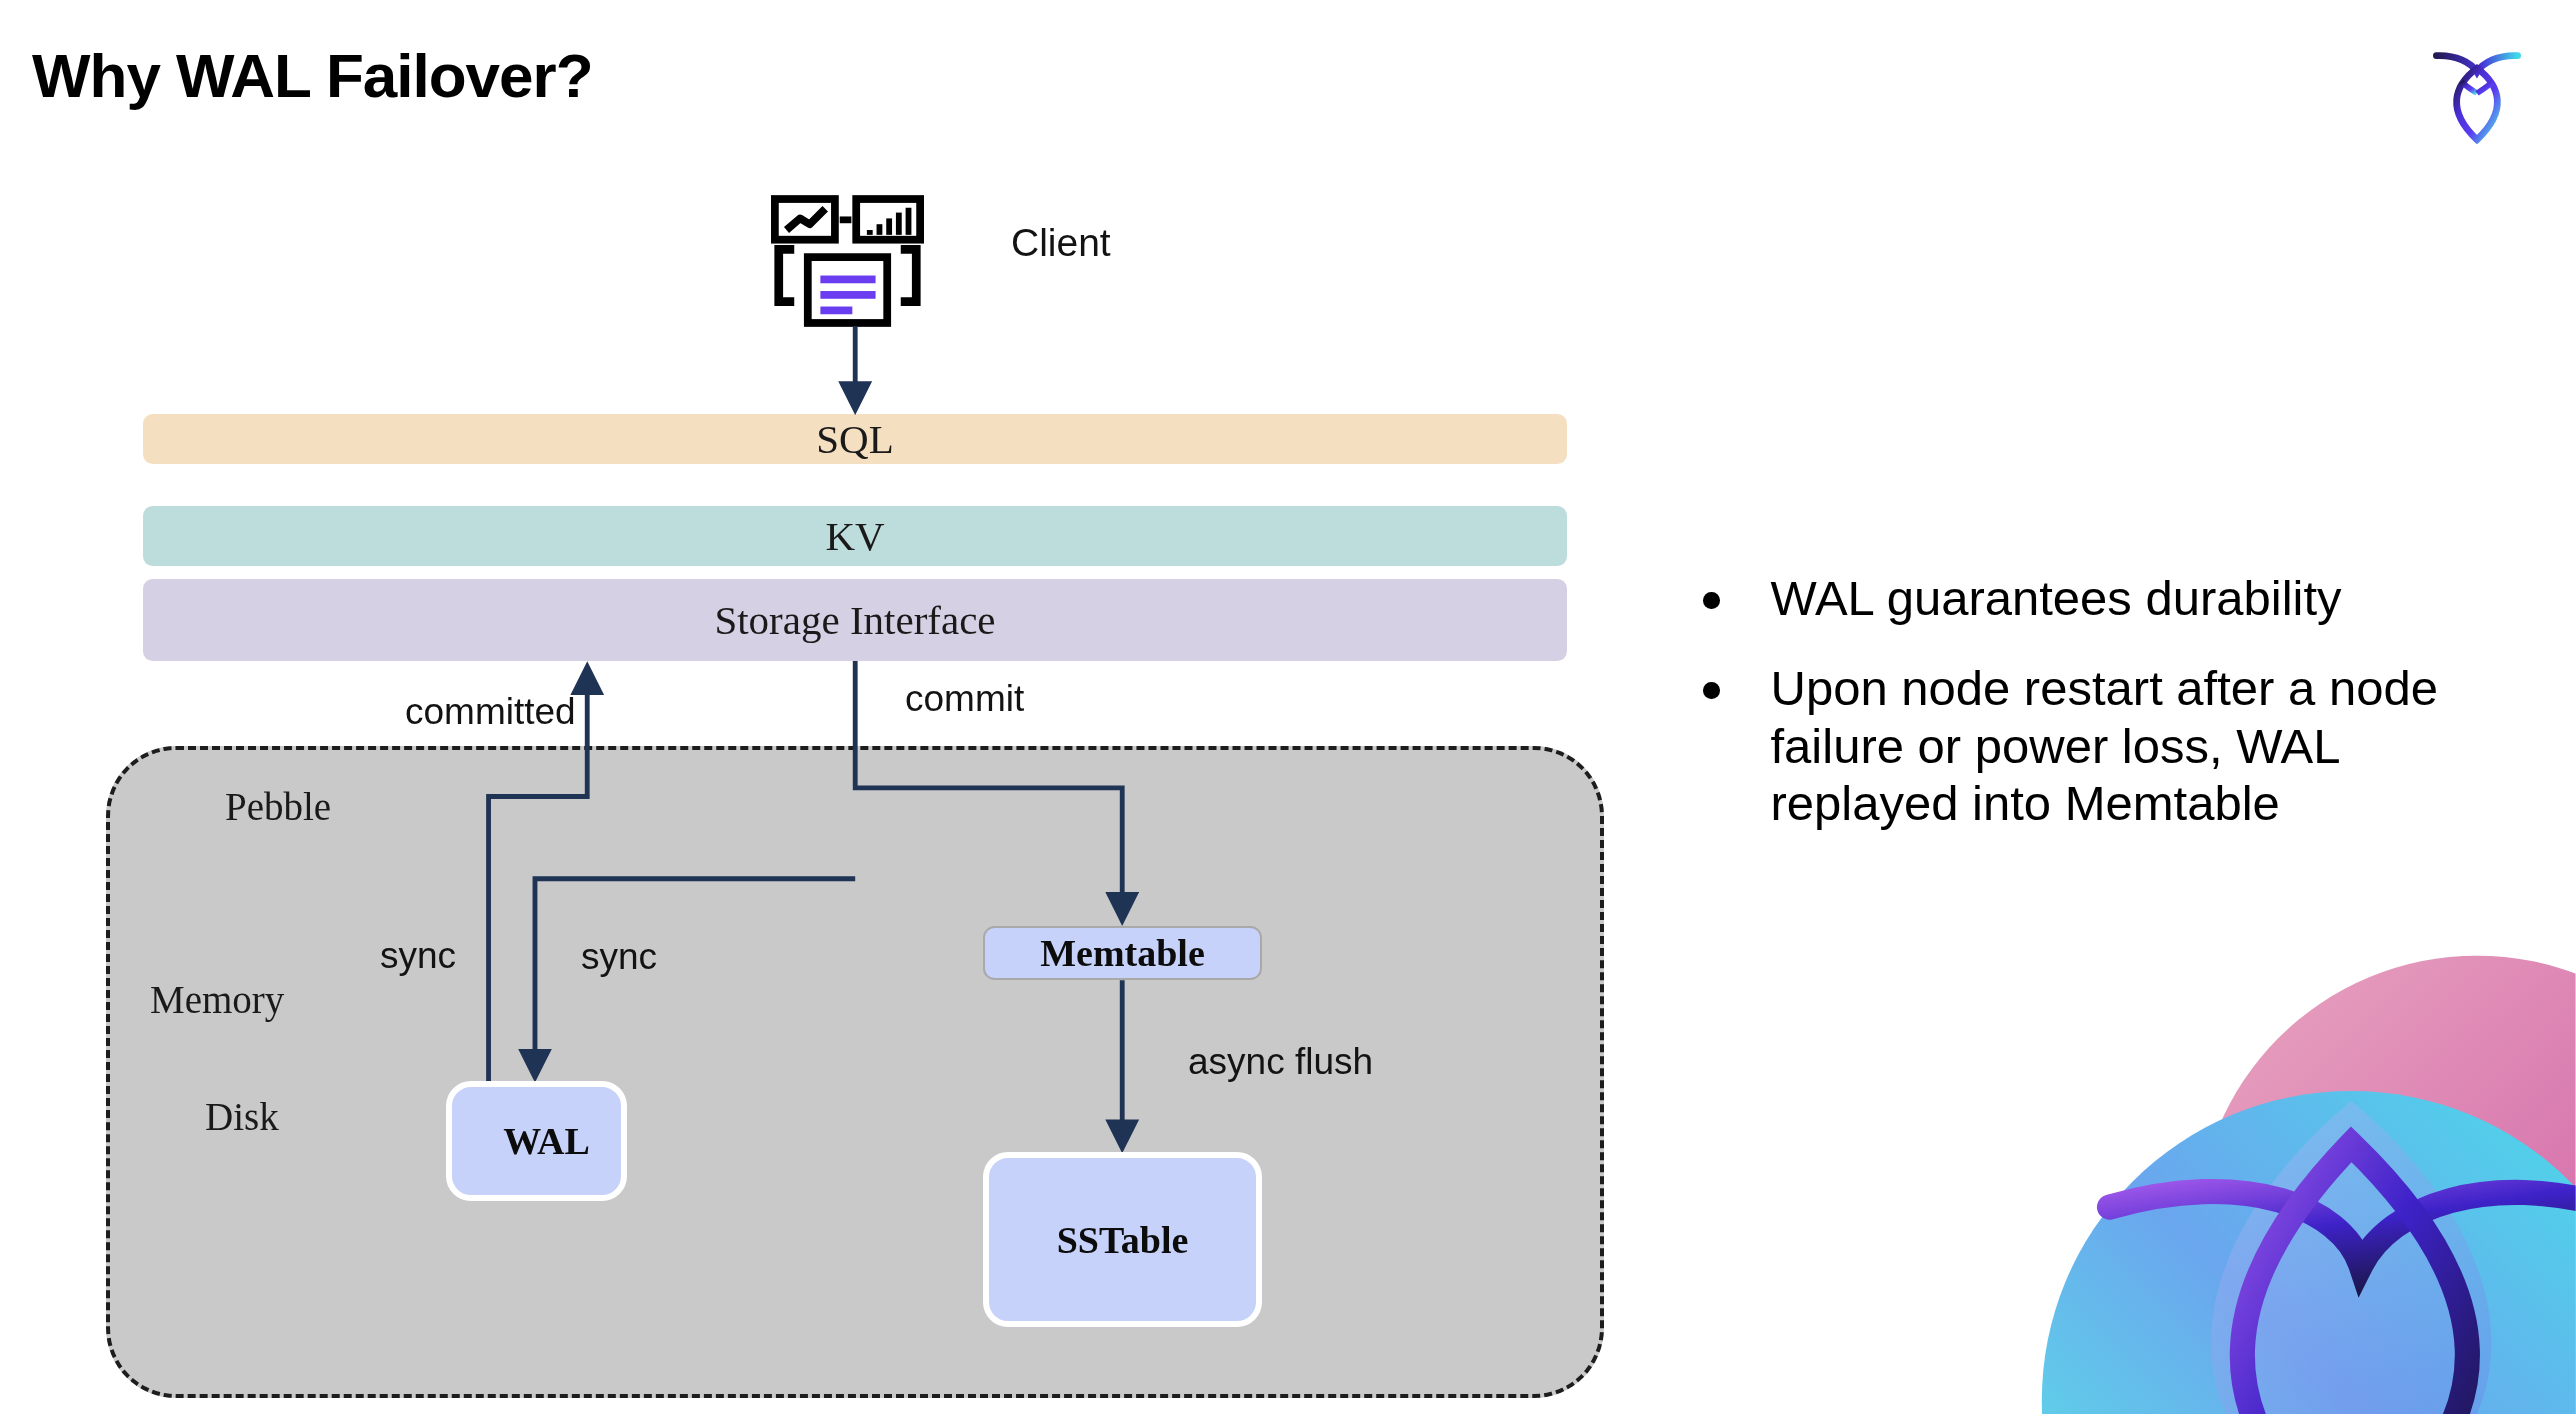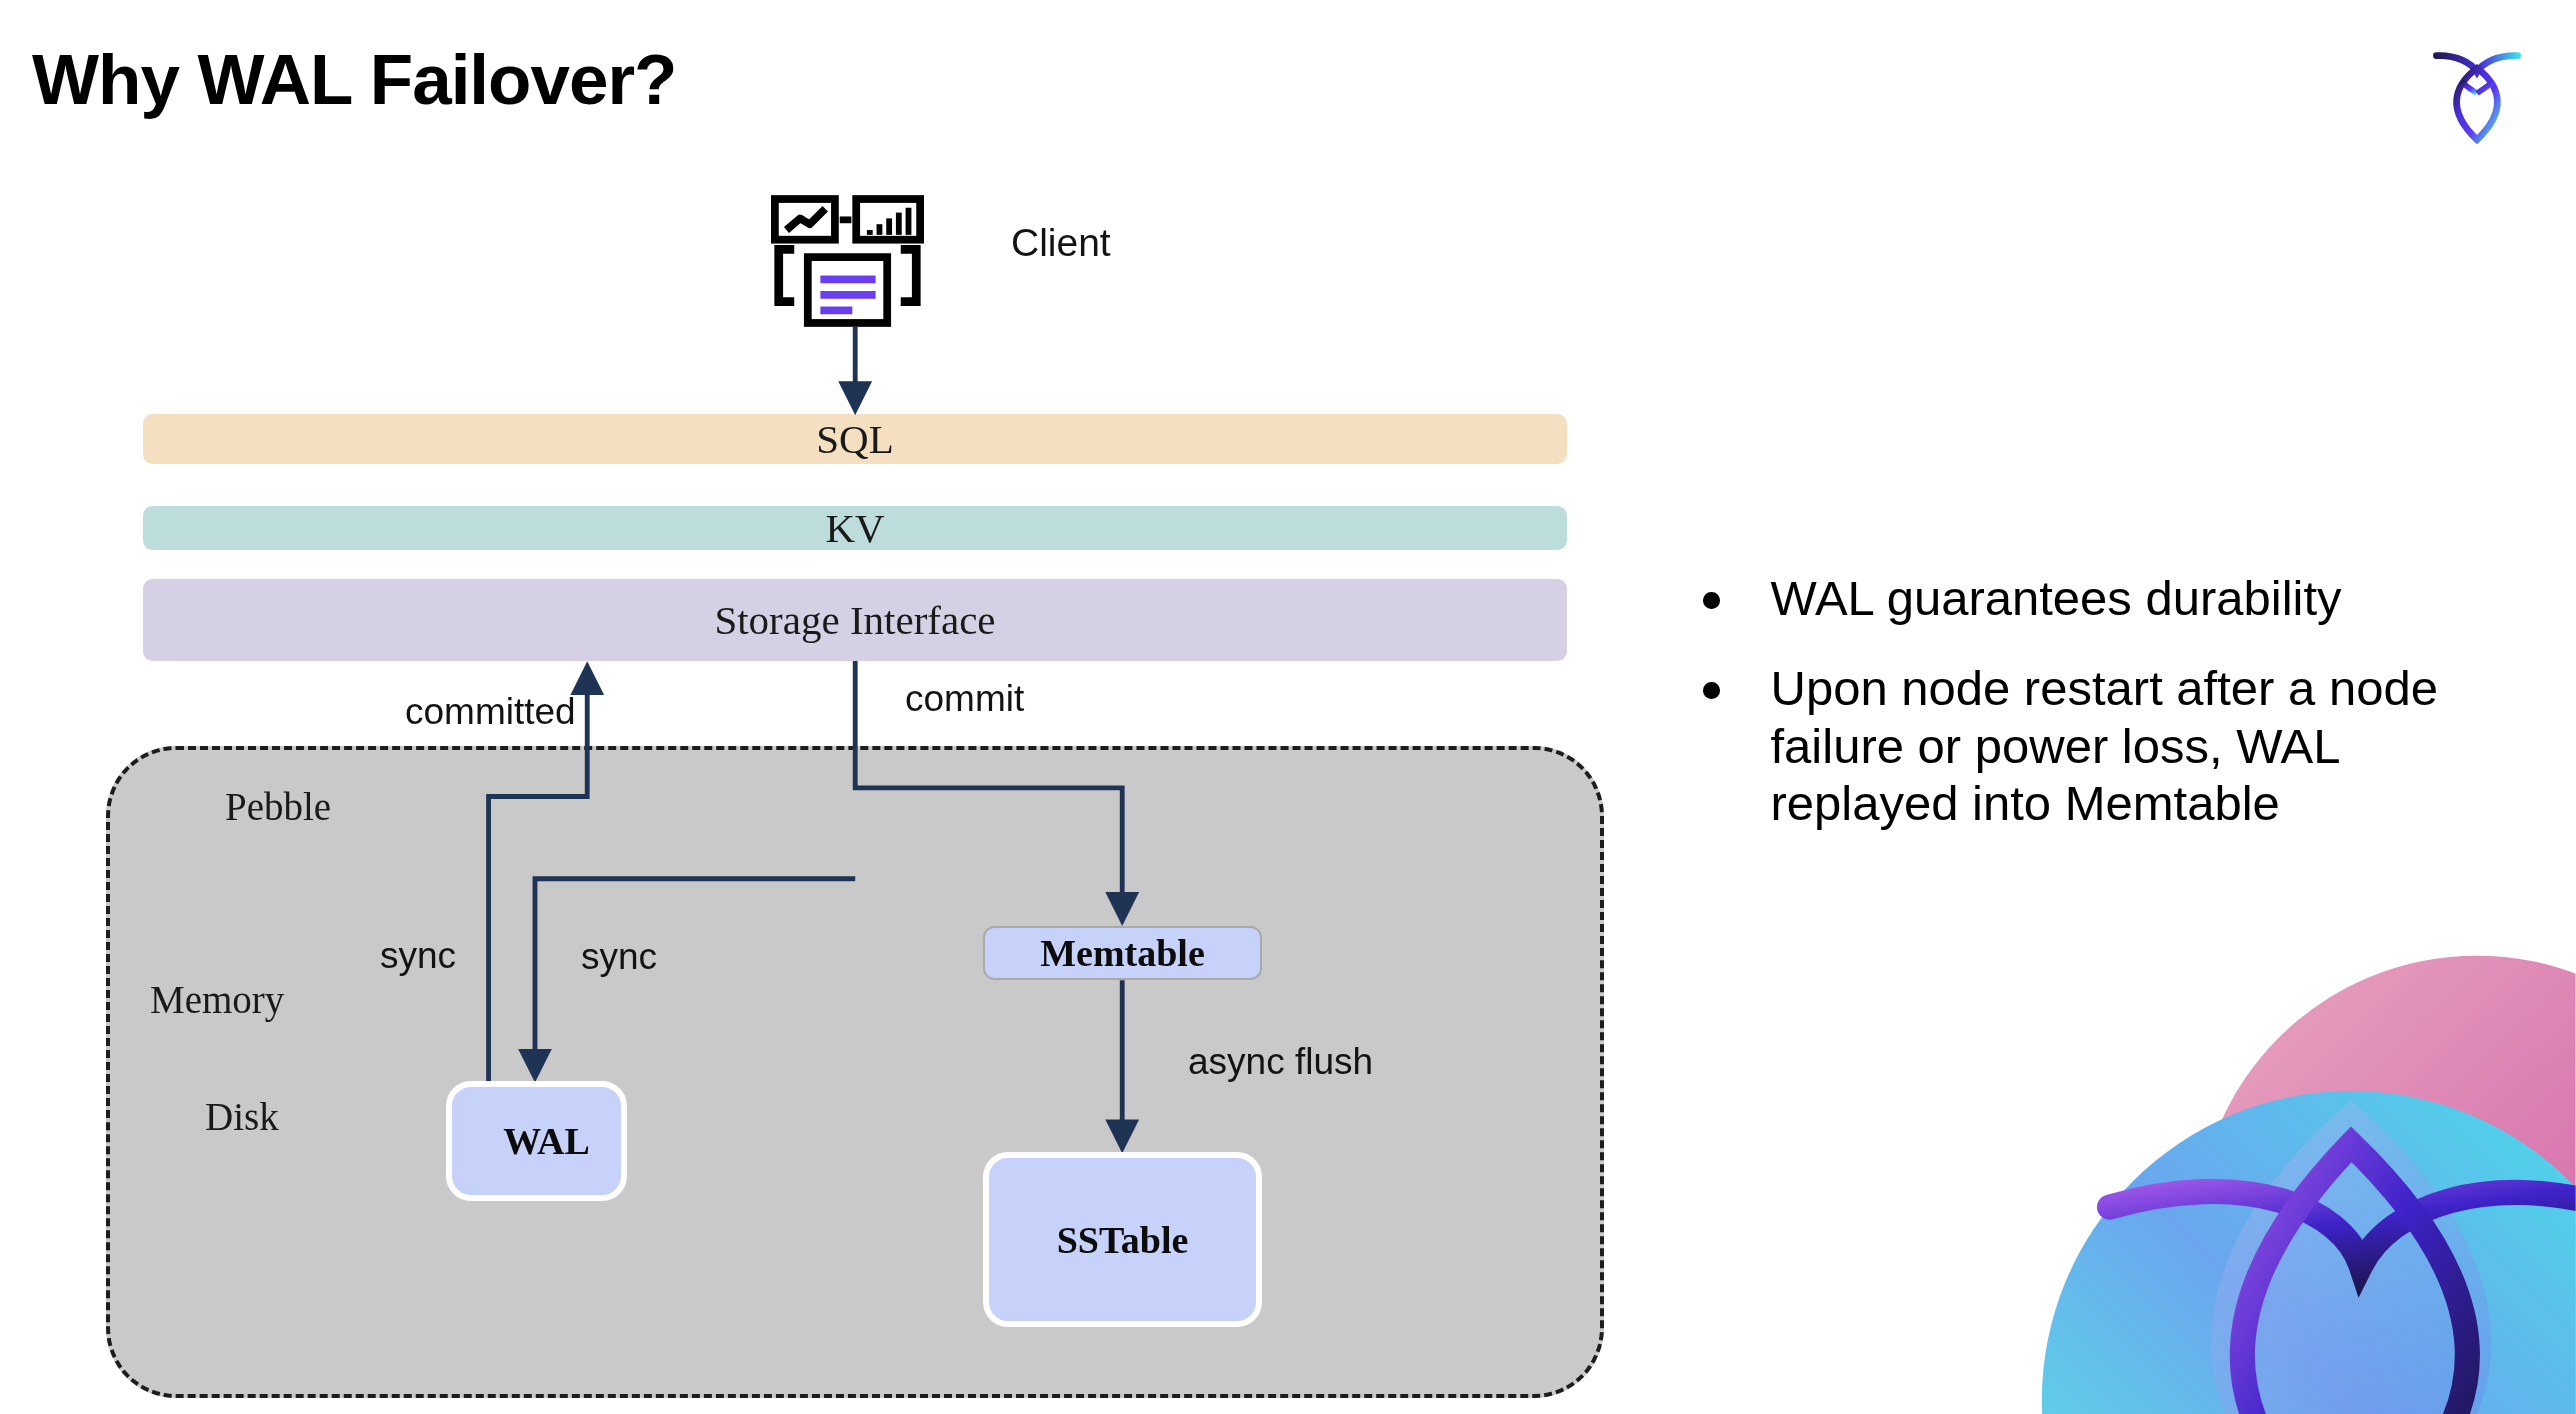--- a/index.html
+++ b/index.html
@@ -14,21 +14,21 @@
     overflow: hidden;
     font-family: "Liberation Sans", sans-serif;
   }
 
   
   #slide-title {
     position: absolute;
     left: 32px;
     top: 43px;
     font-family: "Liberation Sans", sans-serif;
-    font-size: 71px;
+    font-size: 62px;
     font-weight: bold;
     color: #000000;
     letter-spacing: -1px;
     line-height: 1.05;
     white-space: nowrap;
   }
 
   
   #brand-logo {
     position: absolute;
@@ -88,21 +88,21 @@
     font-size: 41px;
     color: #1a1a1a;
   }
   #layer-sql {
     top: 414px;
     height: 50px;
     background: #f4dfc0;
   }
   #layer-kv {
     top: 506px;
-    height: 44px;
+    height: 60px;
     background: #bddcdc;
   }
   #layer-storage {
     top: 579px;
     height: 82px;
     background: #d6d0e4;
   }
 
   
   #pebble-container {

